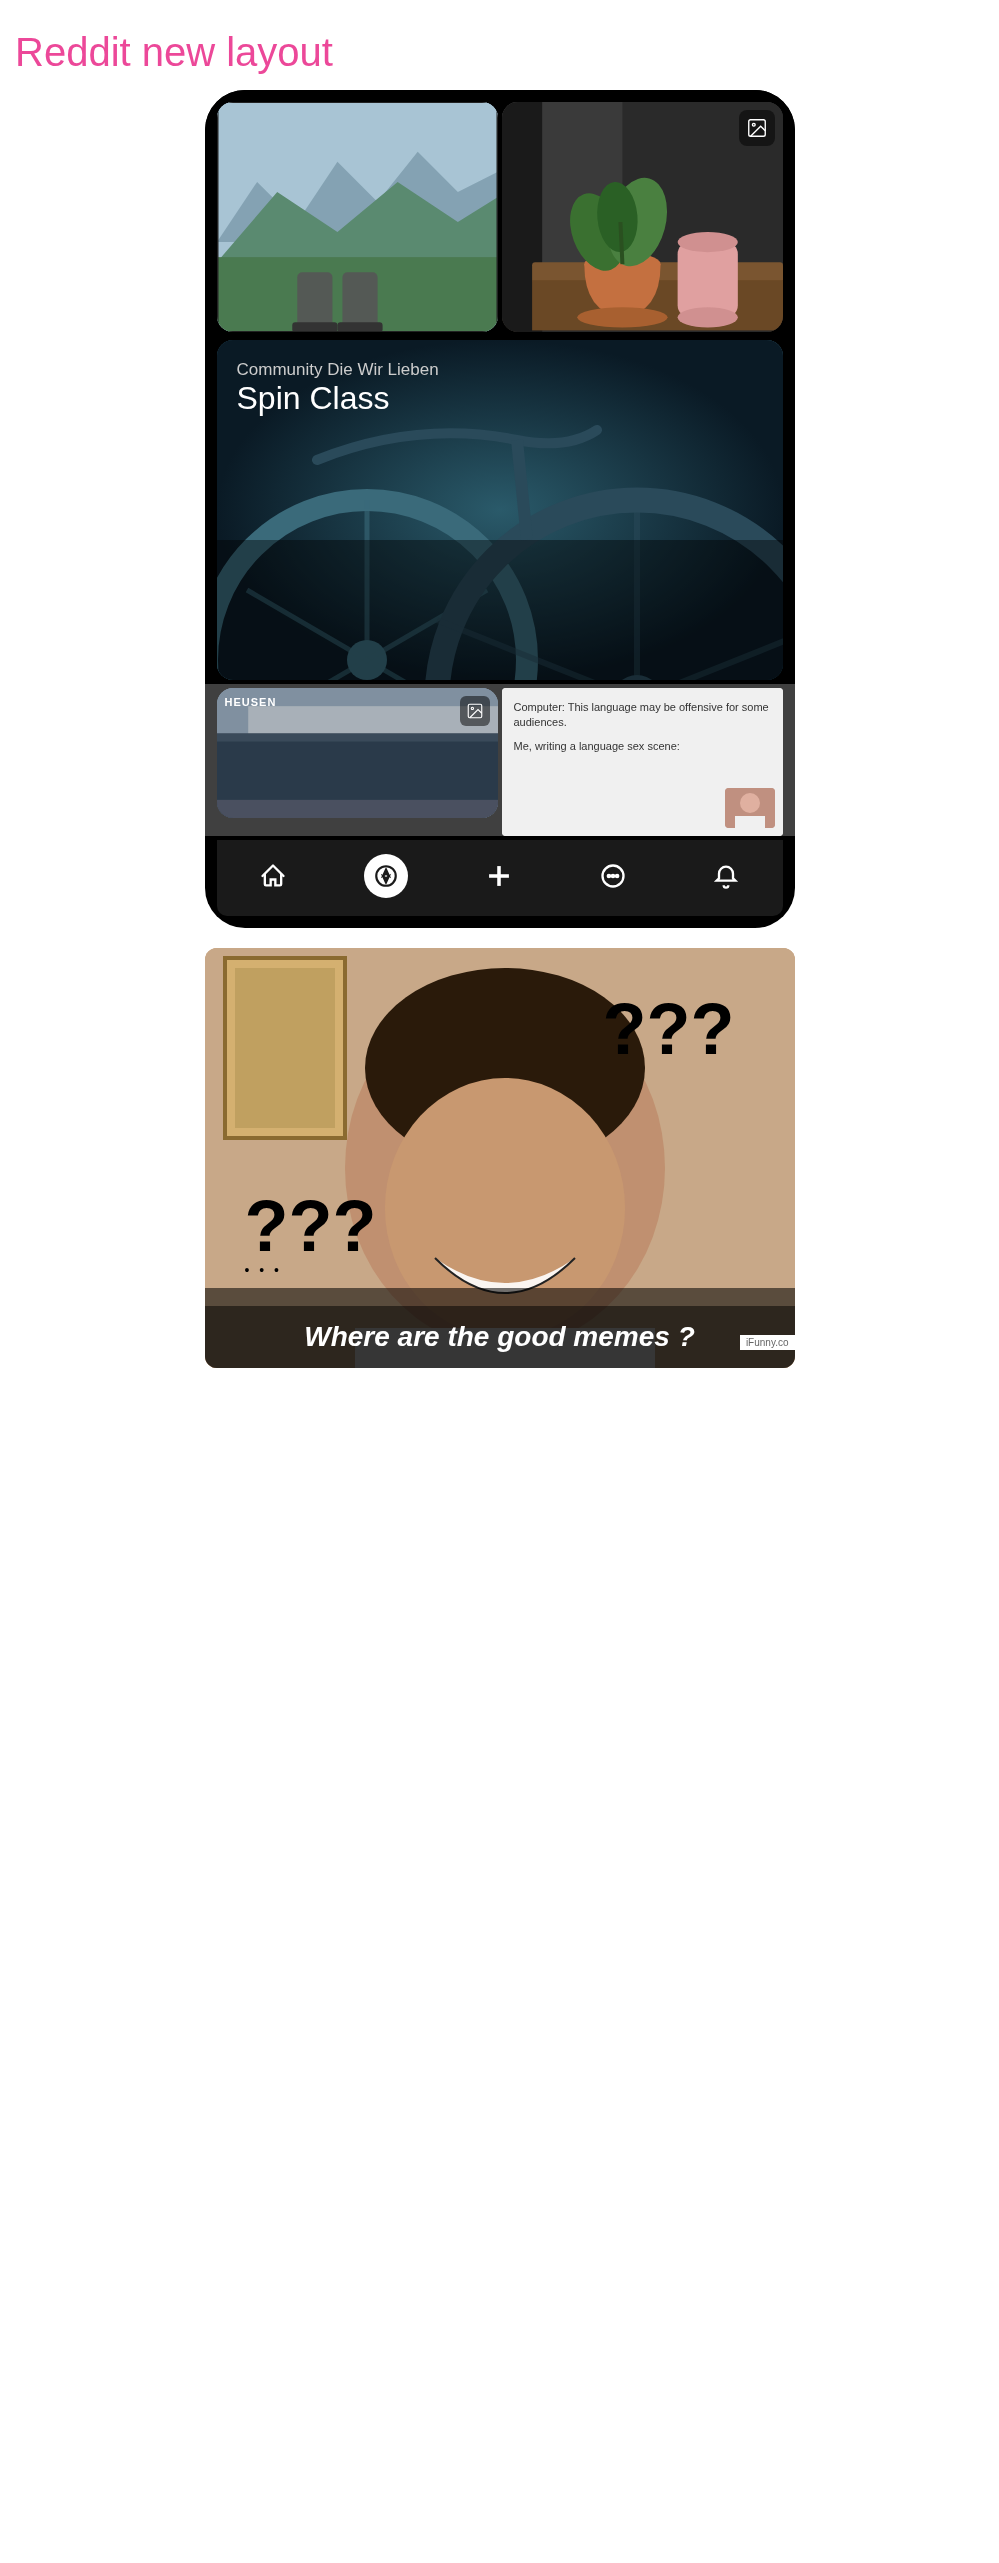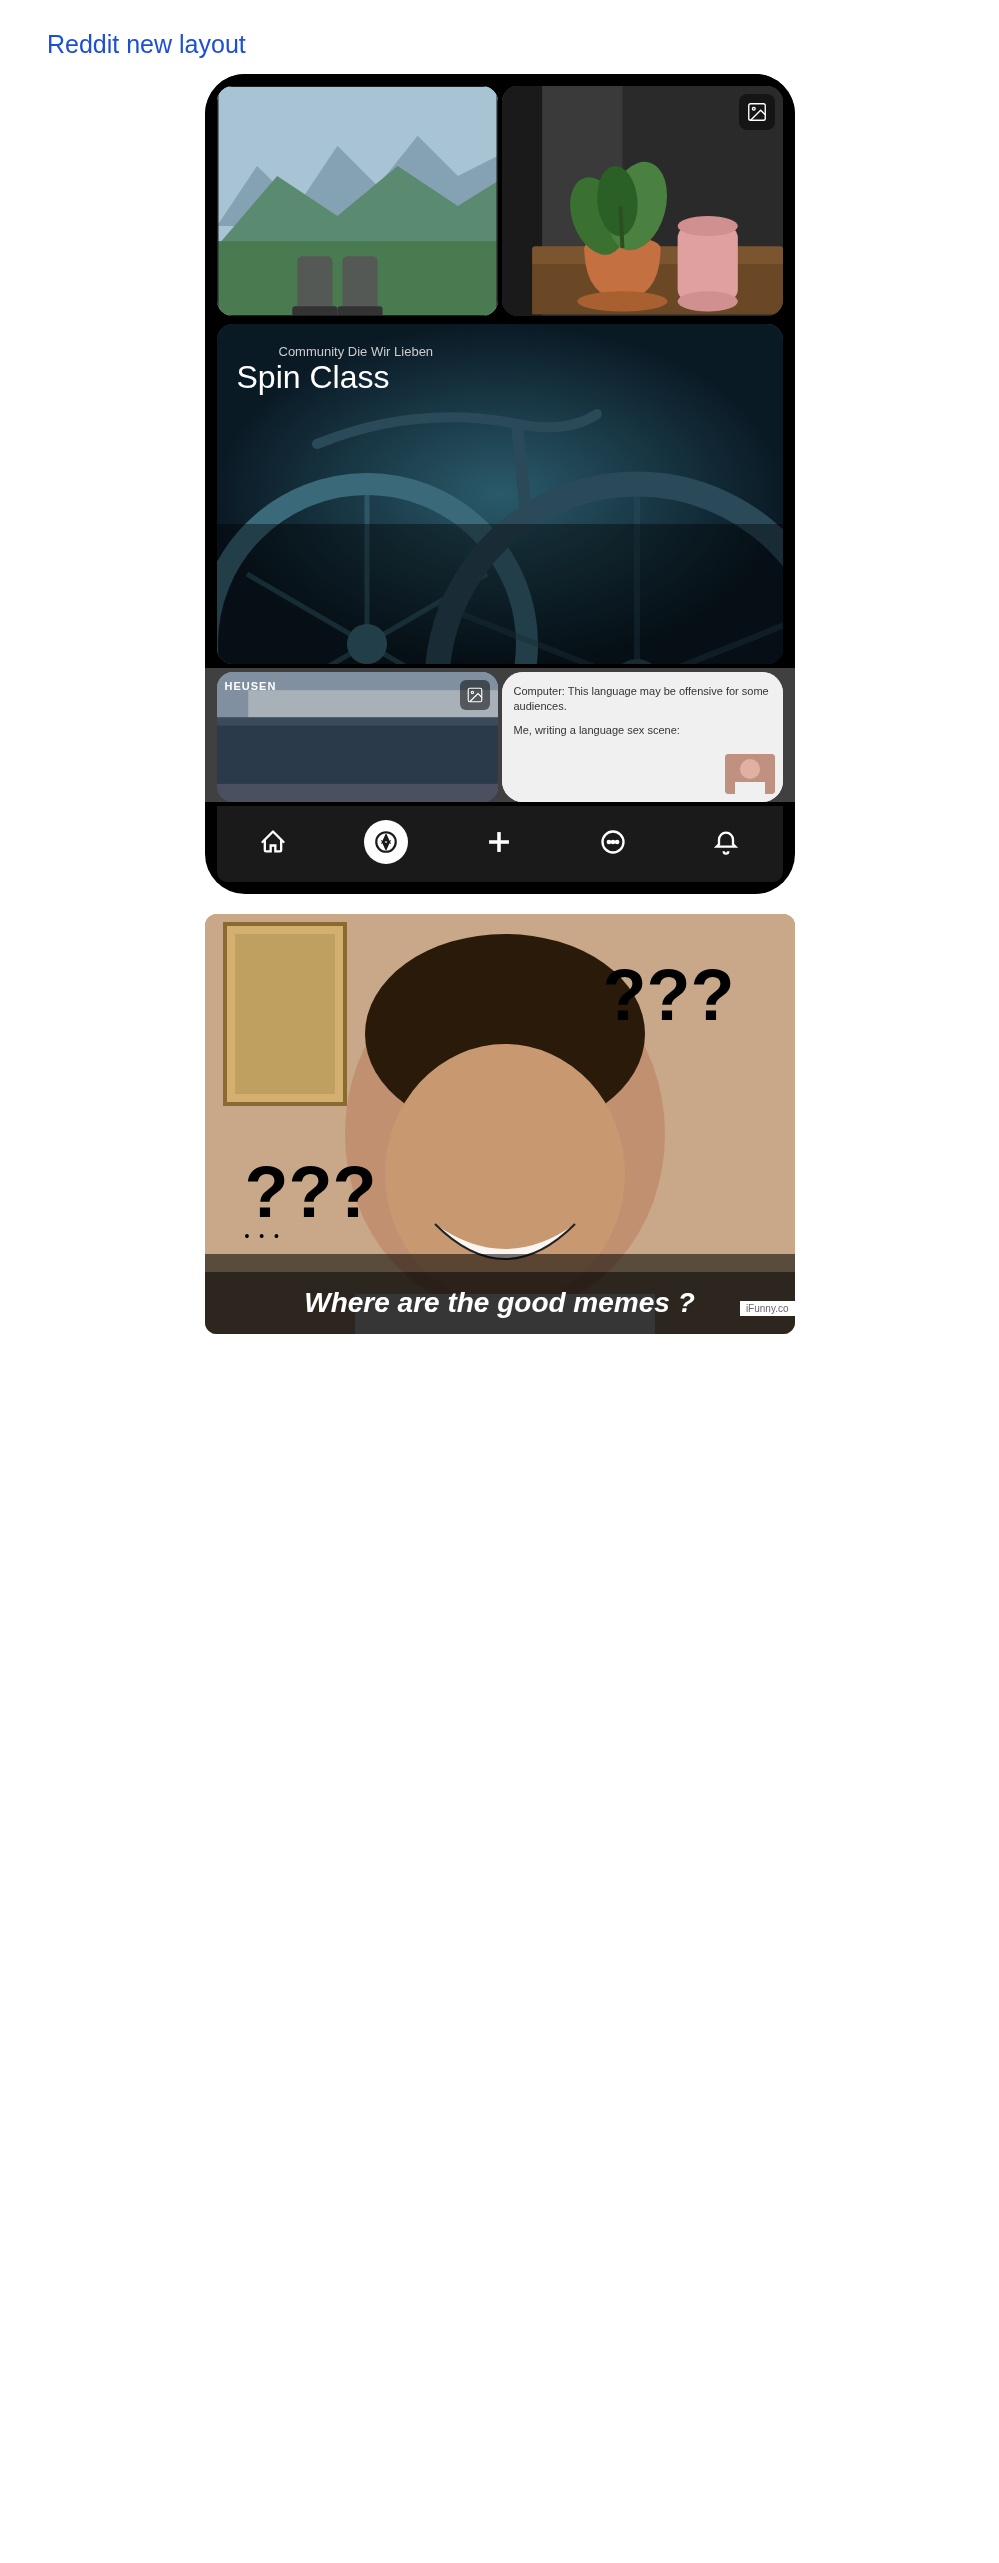--- a/index.html
+++ b/index.html
@@ -8,24 +8,23 @@
       background: #fff;
       font-family: -apple-system, BlinkMacSystemFont, 'Segoe UI', sans-serif;
     }
 
     
     .page-title-section {
       padding: 30px 15px 15px 15px;
       background: #fff;
     }
     .page-title {
-      font-size: 25px;
+      font-size: 40px;
       font-weight: 400;
-      color: #1d4ed8;
-      margin-left: 32px;
+      color: #ec4899;
     }
 
     
     .phone-area {
       background: #fff;
       display: flex;
       justify-content: center;
       padding: 0 15px 20px 15px;
     }
 
@@ -119,24 +118,23 @@
     .spin-overlay {
       position: absolute;
       top: 0; left: 0; right: 0; bottom: 0;
       display: flex;
       flex-direction: column;
       justify-content: space-between;
       padding: 20px;
     }
 
     .spin-top-text .community-label {
-      font-size: 13px;
+      font-size: 17px;
       color: #ccc;
       font-weight: 400;
-      margin-left: 42px;
     }
 
     .spin-top-text .spin-title {
       font-size: 32px;
       font-weight: 400;
       color: #fff;
     }
 
     .spin-bottom-text {
       font-size: 18px;
@@ -156,22 +154,22 @@
       flex: 1;
       height: 130px;
       border-radius: 16px;
       overflow: hidden;
       background: #3a4a5a;
       position: relative;
     }
 
     .bottom-right {
       flex: 1;
-      height: 130px;
-      border-radius: 21px;
+      height: 148px;
+      border-radius: 4px;
       overflow: hidden;
       background: #e8e8e8;
       position: relative;
     }
 
     .heusen-label {
       position: absolute;
       top: 8px;
       left: 8px;
       font-size: 11px;

